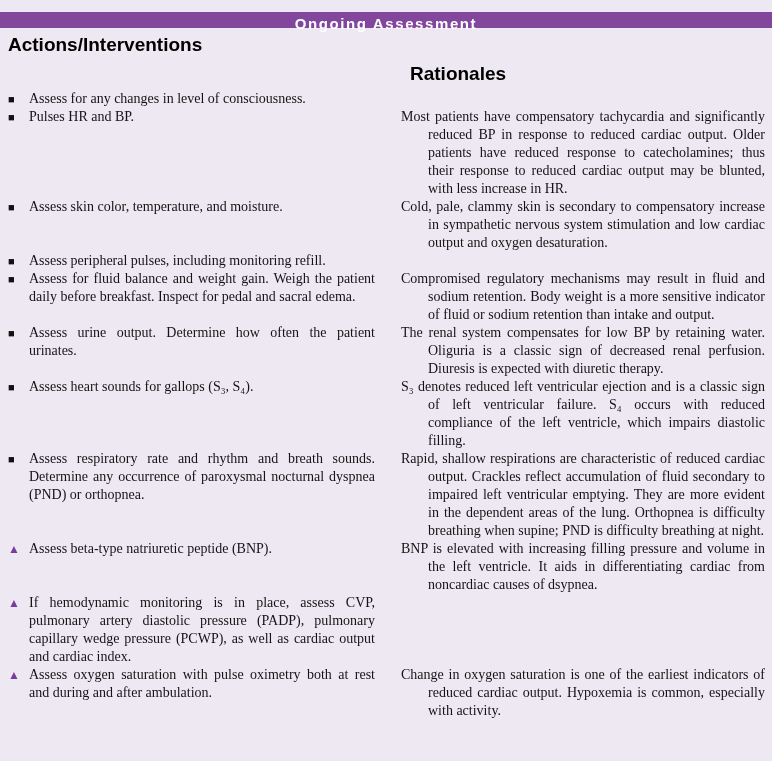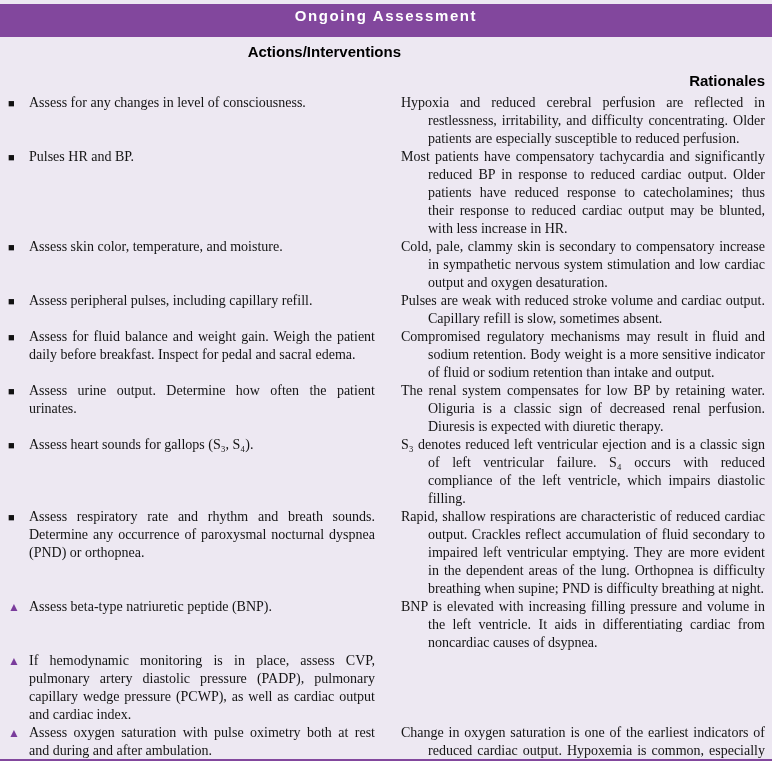--- a/index.html
+++ b/index.html
@@ -12,43 +12,42 @@
     font-family: "Liberation Serif", serif;
     color: #141414;
   }
   .page {
     position: relative;
     width: 772px;
     height: 761px;
     background: #EDE8F2;
   }
   .title-bar {
-    margin-top: 4px;
-    height: 33px;
+    margin-top: 12px;
+    height: 16px;
     background: #82479D;
     text-align: center;
   }
   .title-bar .title-text {
     display: inline-block;
     color: #FFFFFF;
     font-family: "Liberation Sans", sans-serif;
     font-weight: bold;
     font-size: 15px;
     line-height: 23px;
     letter-spacing: 1.6px;
   }
   .col-headers {
     display: grid;
     grid-template-columns: 393px 1fr;
     padding: 6px 7px 5px 8px;
     font-family: "Liberation Sans", sans-serif;
     font-weight: bold;
-    font-size: 15px;
+    font-size: 19px;
     color: #000000;
-    text-align: right;
   }
   .col-headers .rat-head { padding-left: 9px; margin-top: 29px; }
   .tbody { padding: 0 7px 0 8px; }
   .row {
     display: grid;
     grid-template-columns: 385px 1fr;
     column-gap: 8px;
     font-size: 14px;
     line-height: 18px;
   }
@@ -99,21 +98,20 @@
     <div class="rat-head">Rationales</div>
   </div>
 
   <div class="tbody">
 
     <div class="row">
       <div class="action">
         <span class="bullet">■</span>
         <span>Assess for any changes in level of consciousness.</span>
       </div>
-      <div class="rationale">Hypoxia and reduced cerebral perfusion are reflected in restlessness, irritability, and difficulty concentrating. Older patients are especially susceptible to reduced perfusion.</div>
     </div>
 
     <div class="row">
       <div class="action">
         <span class="bullet">■</span>
         <span>Pulses HR and BP.</span>
       </div>
       <div class="rationale">Most patients have compensatory tachycardia and significantly reduced BP in response to reduced cardiac output. Older patients have reduced response to catecholamines; thus their response to reduced cardiac output may be blunted, with less increase in HR.</div>
     </div>
 
@@ -121,23 +119,22 @@
       <div class="action">
         <span class="bullet">■</span>
         <span>Assess skin color, temperature, and moisture.</span>
       </div>
       <div class="rationale">Cold, pale, clammy skin is secondary to compensatory increase in sympathetic nervous system stimulation and low cardiac output and oxygen desaturation.</div>
     </div>
 
     <div class="row">
       <div class="action">
         <span class="bullet">■</span>
-        <span>Assess peripheral pulses, including capillary refill.</span>
+        <span>Assess peripheral pulses, including monitoring refill.</span>
       </div>
-      <div class="rationale">Pulses are weak with reduced stroke volume and cardiac output. Capillary refill is slow, sometimes absent.</div>
     </div>
 
     <div class="row">
       <div class="action">
         <span class="bullet">■</span>
         <span>Assess for fluid balance and weight gain. Weigh the patient daily before breakfast. Inspect for pedal and sacral edema.</span>
       </div>
       <div class="rationale">Compromised regulatory mechanisms may result in fluid and sodium retention. Body weight is a more sensitive indicator of fluid or sodium retention than intake and output.</div>
     </div>
 

